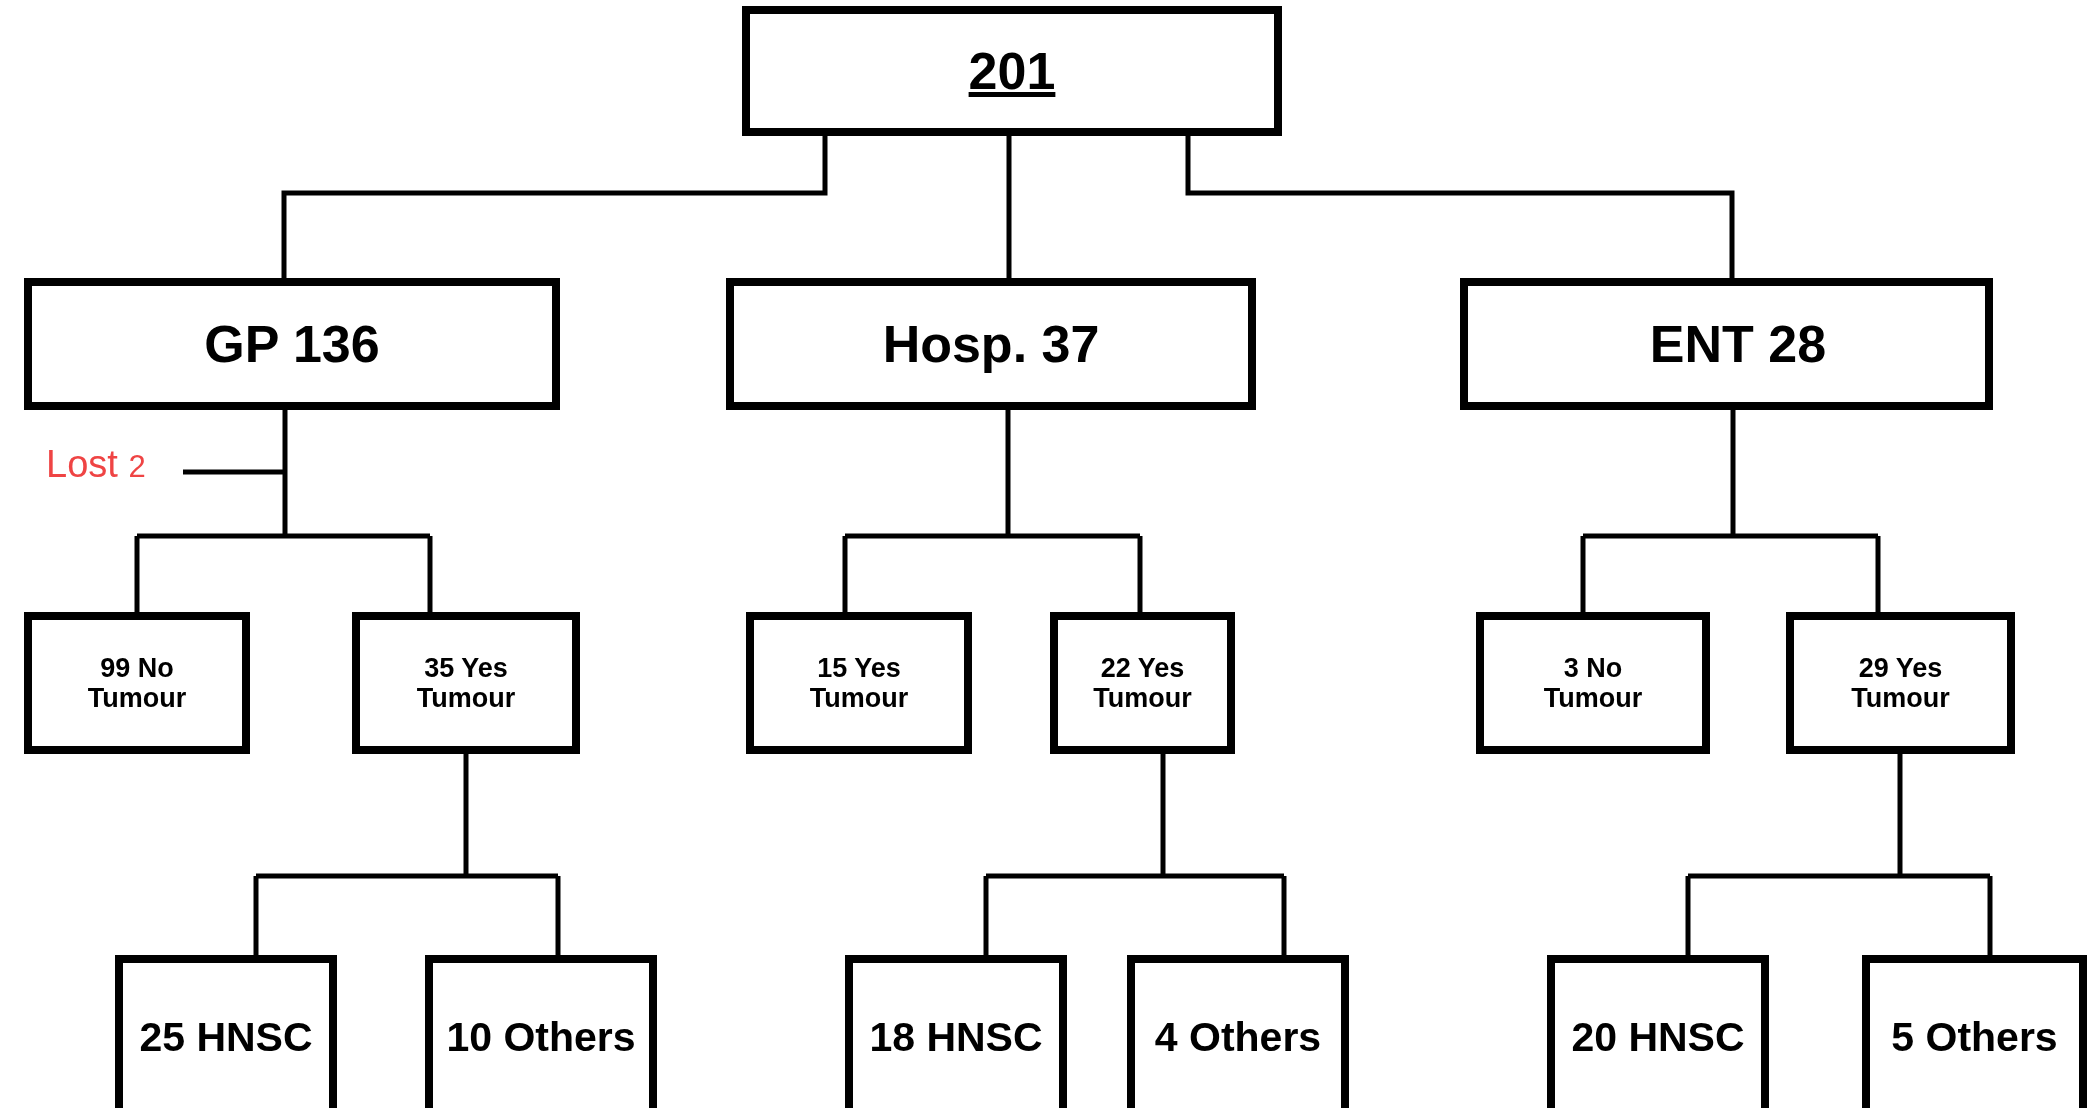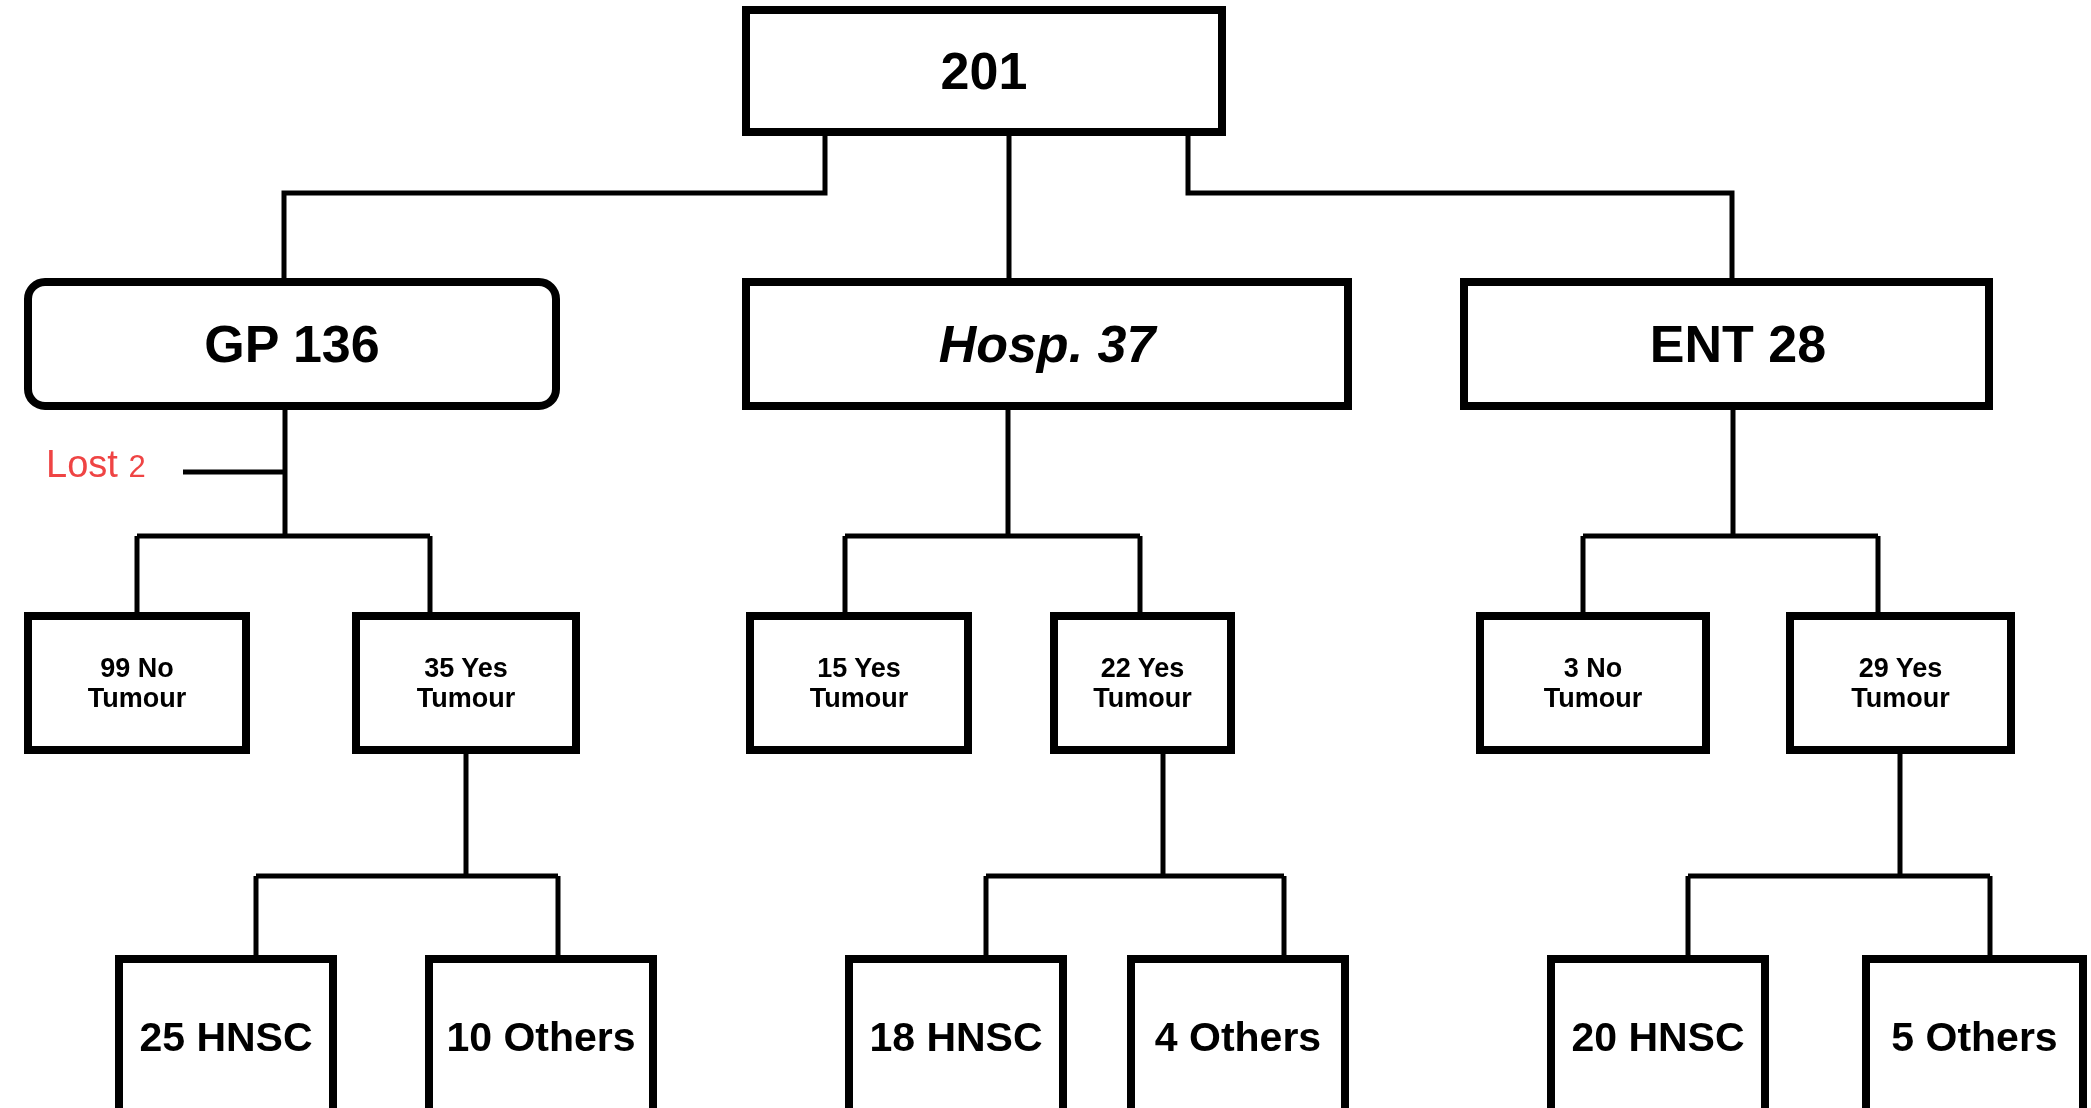--- a/index.html
+++ b/index.html
@@ -36,32 +36,33 @@
     font-weight: bold;
     line-height: 1.12;
     z-index: 3;
   }
   .node .txt {
     display: block;
     white-space: pre-line;
   }
   
   .n-root {
-    left: 742px; top: 6px; width: 484px; height: 130px;
+    left: 742px; top: 6px; width: 540px; height: 130px;
     font-size: 52px;
     border-width: 8px;
+    text-decoration: underline;
   }
   
   .n-l1 {
     top: 278px; height: 132px;
     font-size: 52px;
     border-width: 8px;
   }
-  .n-gp   { left: 24px;   width: 536px; border-radius: 21px; }
-  .n-hosp { left: 742px;  width: 610px; font-style: italic; }
+  .n-gp   { left: 24px;   width: 536px; }
+  .n-hosp { left: 726px;  width: 530px; }
   .n-ent  { left: 1460px; width: 533px; padding-left: 23px; }
   
   .n-l2 {
     top: 612px; height: 142px;
     font-size: 27px;
     border-width: 8px;
   }
   .n-l2 .txt { padding: 0 6px; }
   .n-99  { left: 24px;   width: 226px; }
   .n-35  { left: 352px;  width: 228px; }

